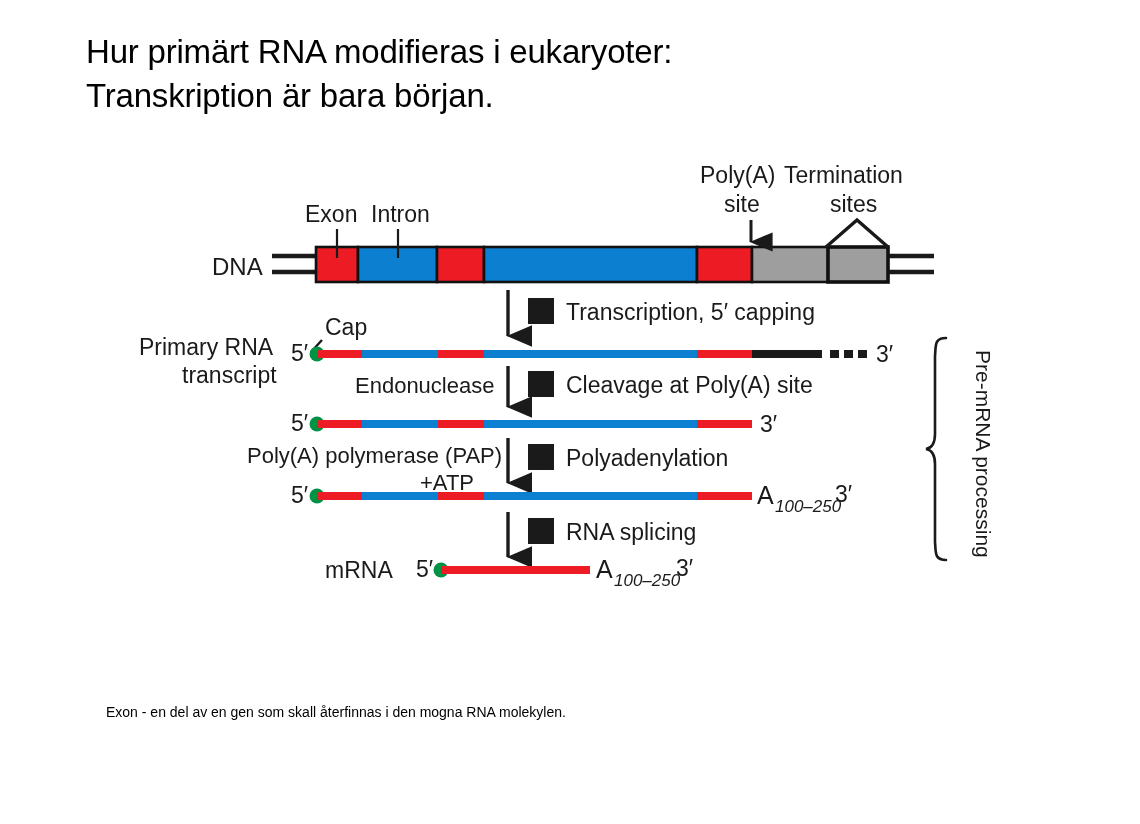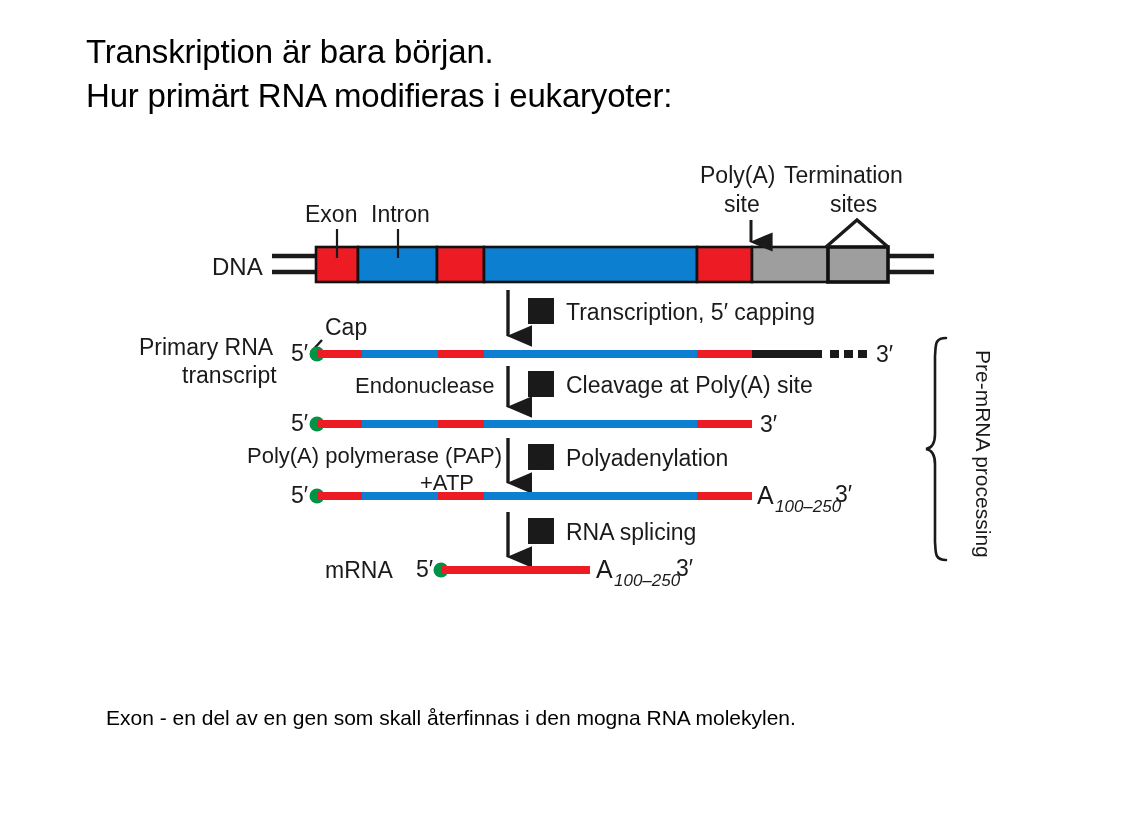--- a/index.html
+++ b/index.html
@@ -23,34 +23,34 @@
   .title div{white-space:nowrap;}
   .figure{
     position:absolute;
     left:0; top:150px;
     width:1140px; height:470px;
   }
   .caption{
     position:absolute;
     left:106px; top:702px;
     width:980px;
-    font-size:21px;
+    font-size:14px;
     line-height:1.55;
     color:#000000;
   }
   .caption div{white-space:nowrap;}
   svg{display:block;}
   text{font-family:"Liberation Sans",sans-serif;fill:#1a1a1a;}
 </style>
 </head>
 <body>
 
 <div class="title">
+  <div>Hur primärt RNA modifieras i eukaryoter:</div>
   <div>Transkription är bara början.</div>
-  <div>Hur primärt RNA modifieras i eukaryoter:</div>
 </div>
 
 <div class="figure">
 <svg width="1140" height="470" viewBox="0 0 1140 470">
 
   <defs>
     <marker id="arrowhead" markerWidth="7" markerHeight="8" refX="3.2" refY="7.2" orient="auto">
       <path d="M0,0 L3.2,7.6 L6.4,0 Z" fill="#1a1a1a"></path>
     </marker>
     <marker id="arrowheadsm" markerWidth="7" markerHeight="8" refX="3.2" refY="7.2" orient="auto">

